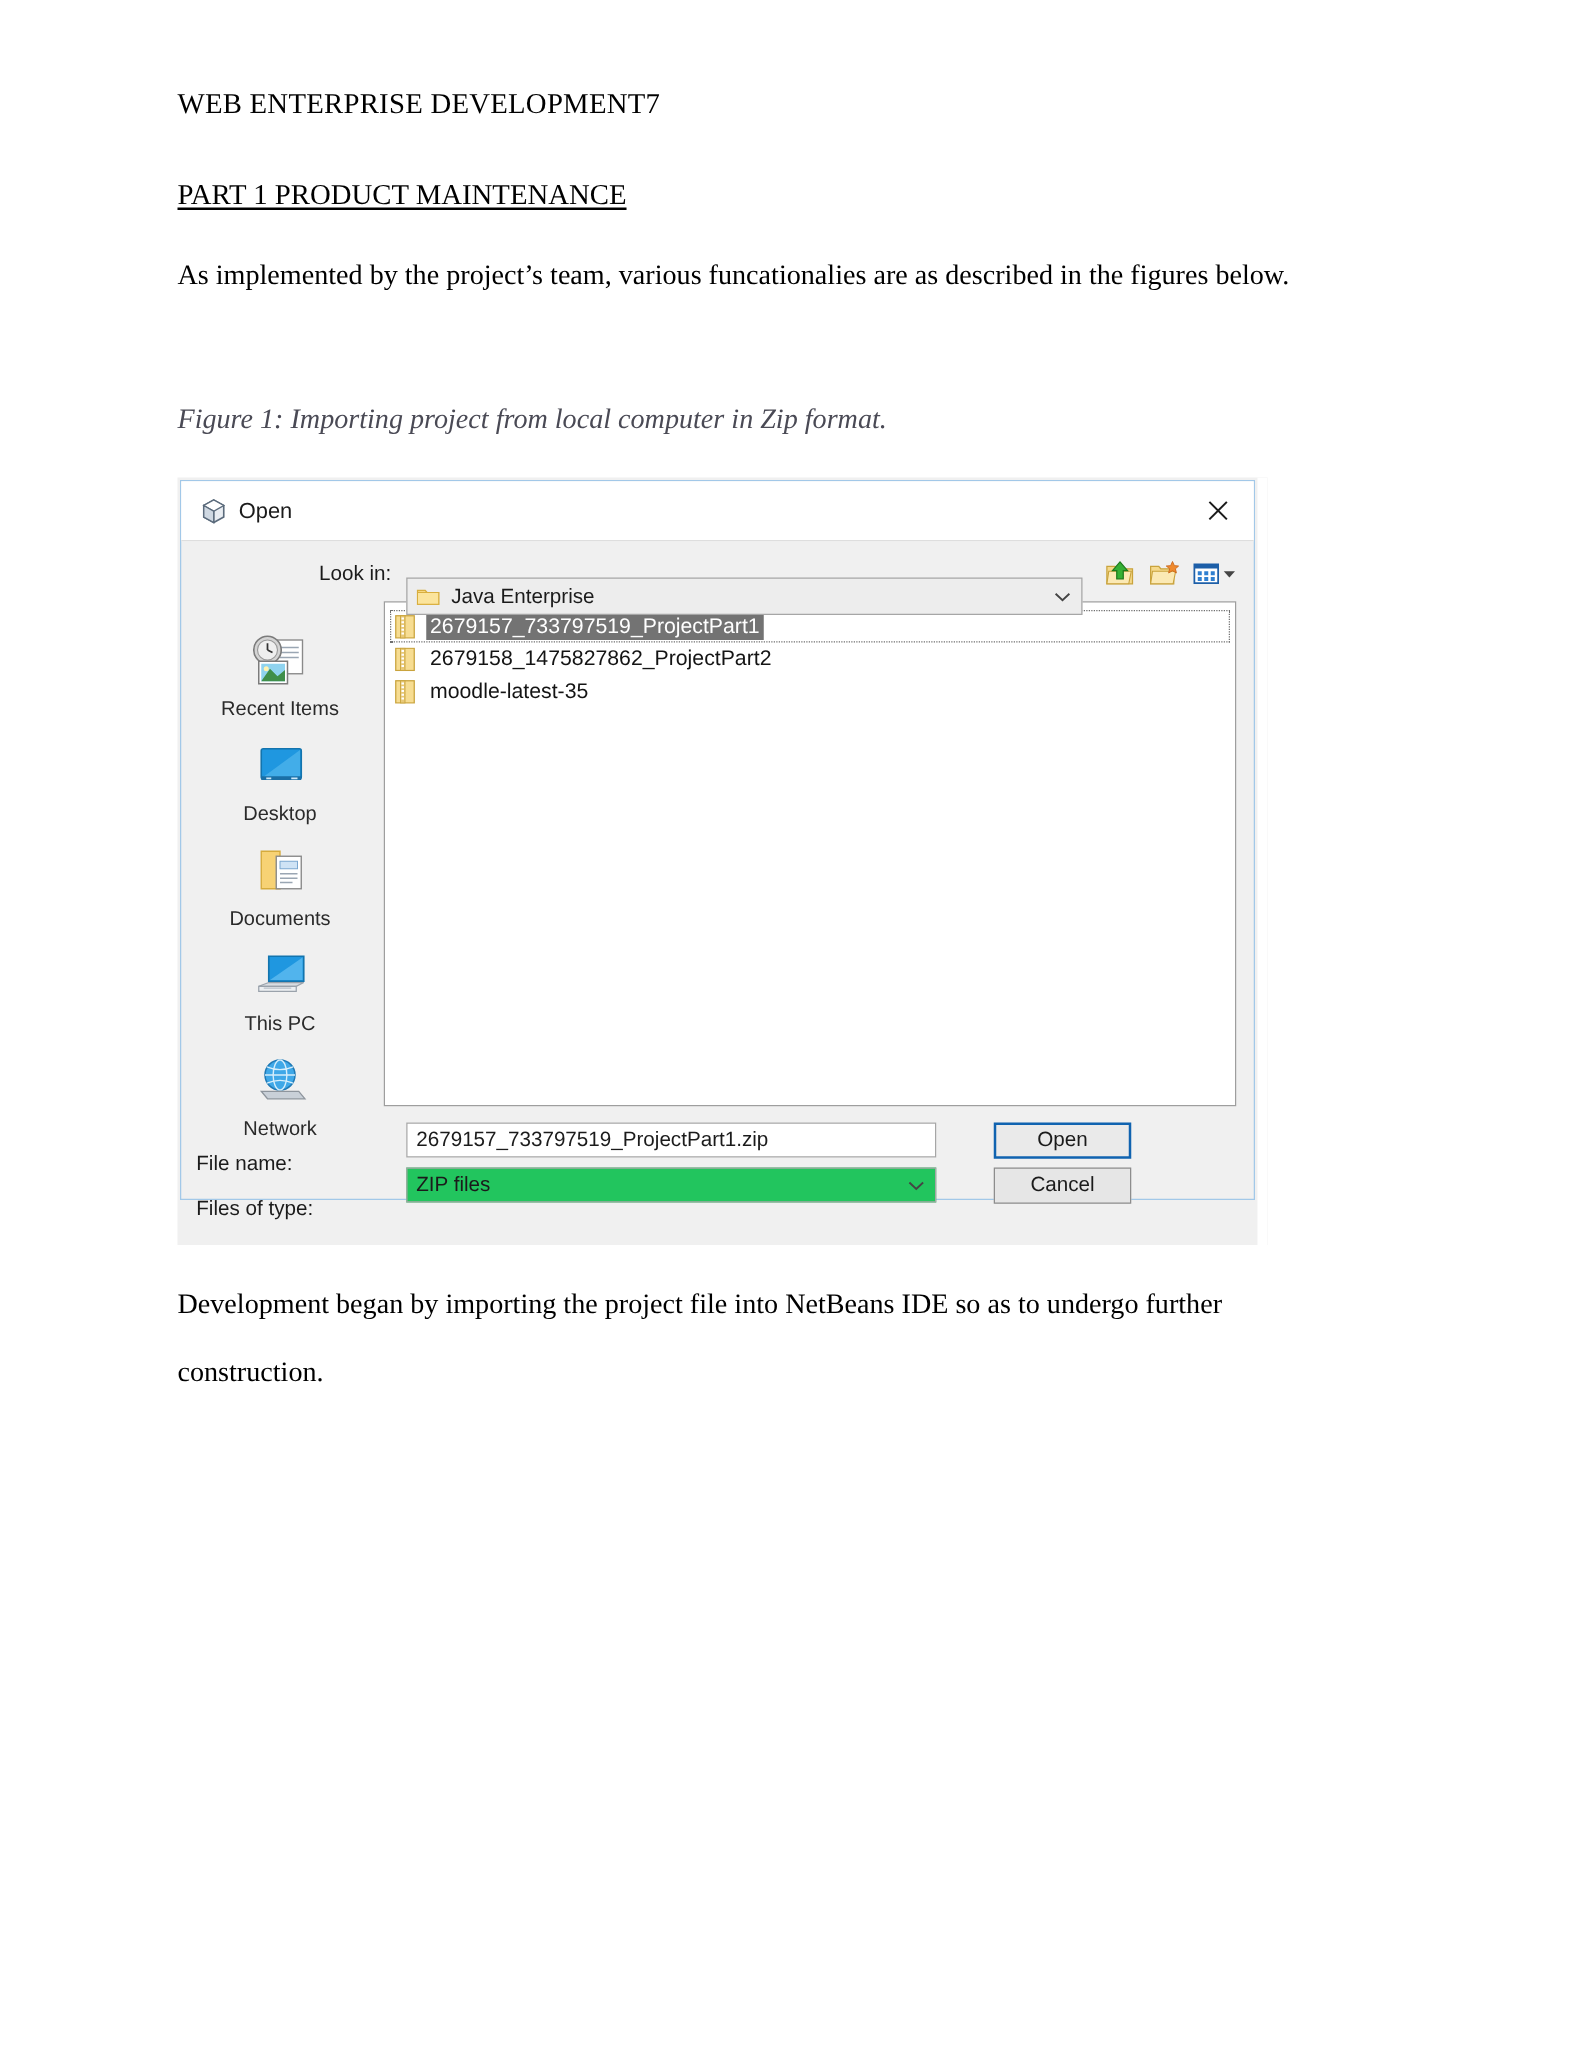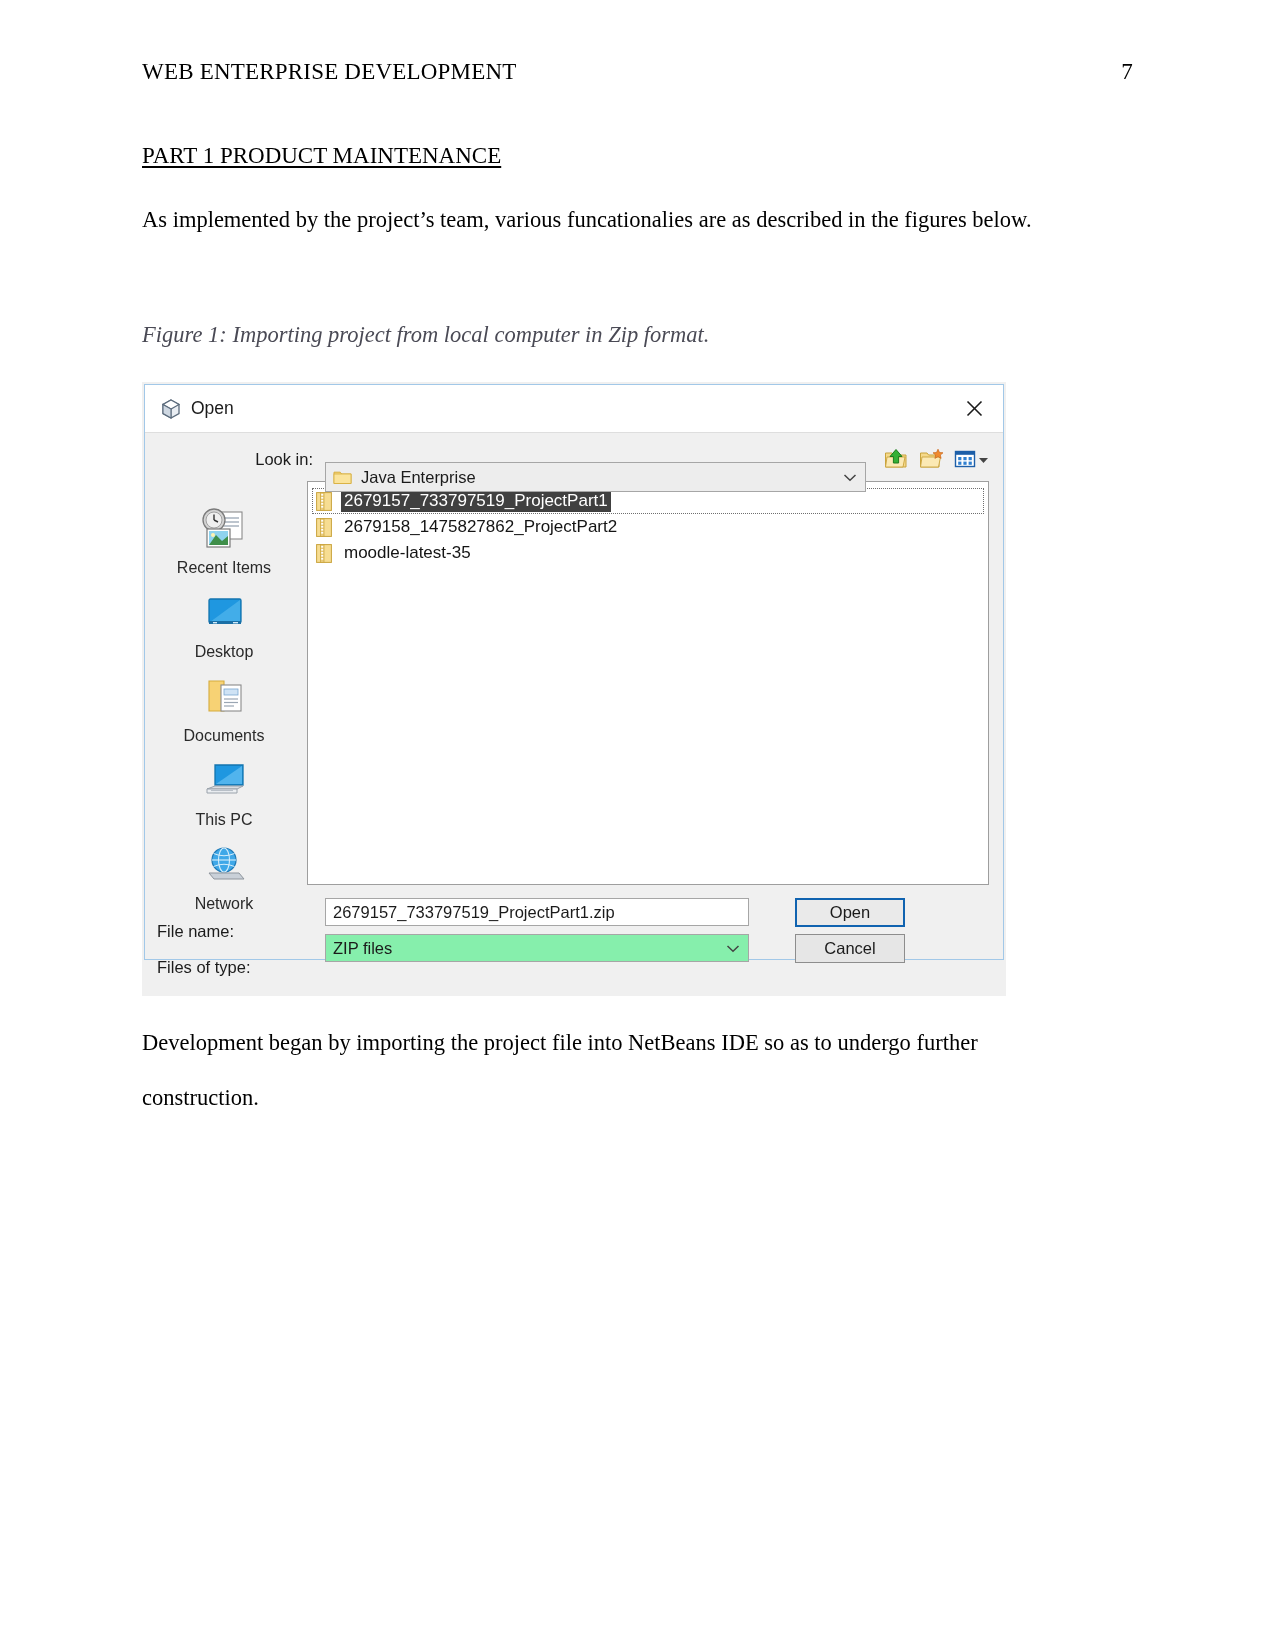--- a/index.html
+++ b/index.html
@@ -19,25 +19,24 @@
 
   
   .page {
     position: absolute;
     inset: 0;
     background: #fff;
   }
 
   .doc-header {
     position: absolute;
-    top: 59px;
+    top: 70px;
     left: 142px;
     right: 142px;
     display: flex;
-    justify-content: space-between;
     align-items: baseline;
     font-size: 23px;
     letter-spacing: 0.2px;
   }
   .doc-header .title { white-space: nowrap; }
   .doc-header .pagenum { font-size: 23px; }
 
   .section-heading {
     position: absolute;
     top: 143px;
@@ -239,21 +238,21 @@
     font-size: 17px;
     color: #141414;
     padding: 1px 3px;
     white-space: nowrap;
   }
   .file-row.selected {
     outline: 1px dotted #6f6f6f;
     outline-offset: -1px;
   }
   .file-row.selected .fname {
-    background: #404040;
+    background: #737373;
     color: #ffffff;
   }
 
   
   .form-area {
     padding: 9px 14px 0 0;
   }
   .form-row {
     display: flex;
     align-items: center;
@@ -275,21 +274,21 @@
     display: flex;
     align-items: center;
     padding-left: 7px;
     box-sizing: border-box;
     font-size: 16.5px;
     cursor: text;
   }
   .type-combo {
     width: 424px;
     height: 28px;
-    background: #86efac;
+    background: #22c55e;
     border: 1px solid #a6a6a6;
     display: flex;
     align-items: center;
     padding: 0 4px 0 7px;
     box-sizing: border-box;
     font-size: 16.5px;
     cursor: pointer;
   }
   .type-combo .combo-text { flex: 1; }
   .btn-col {

